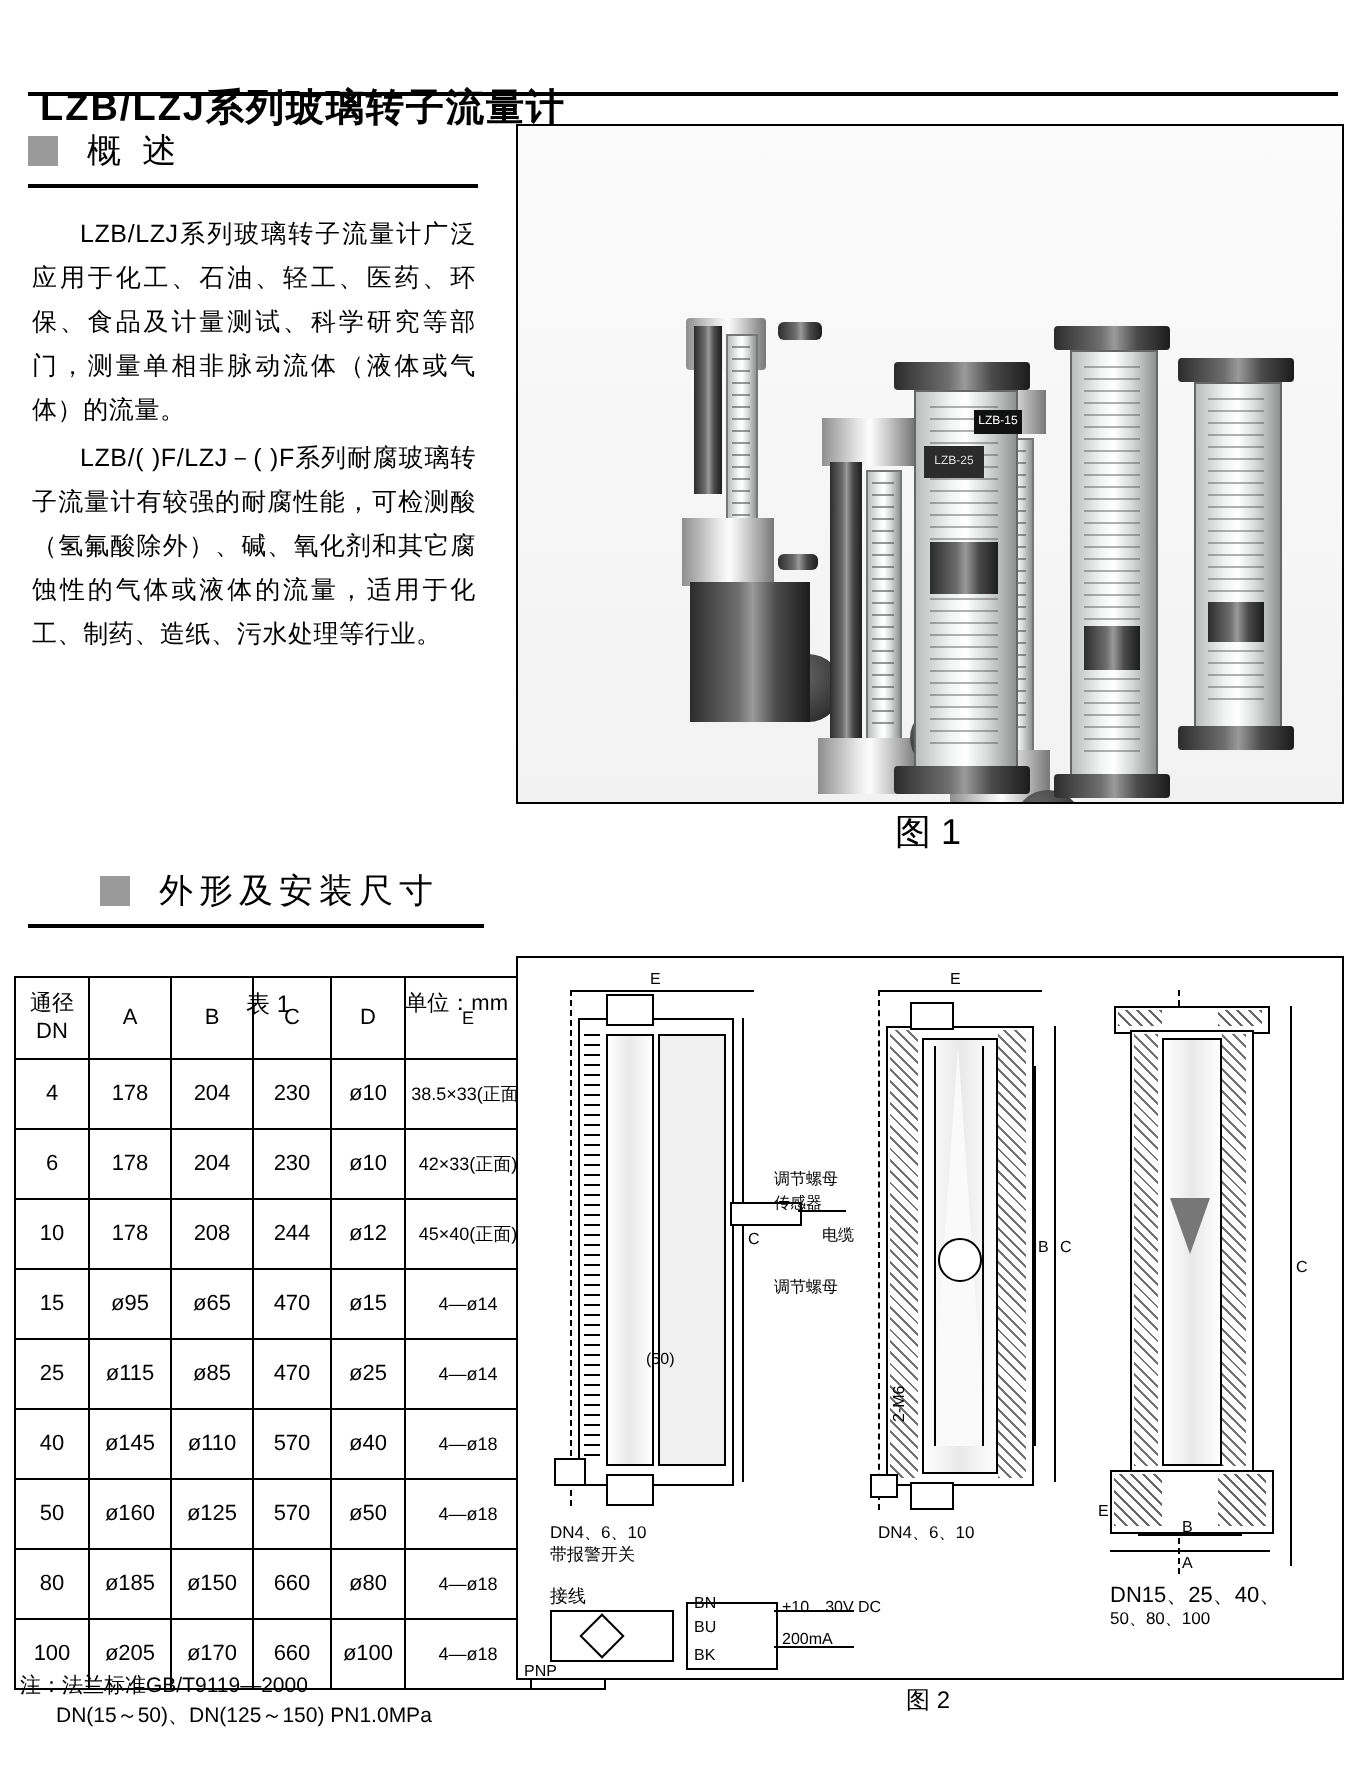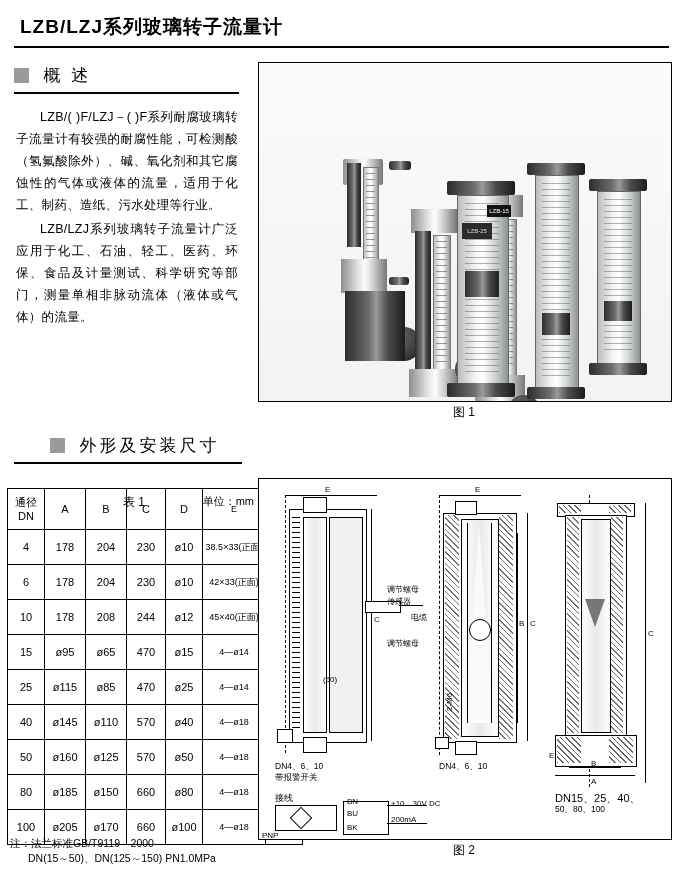--- a/index.html
+++ b/index.html
@@ -13,21 +13,21 @@
   }
   .page{position:relative;width:683px;height:885px;}
 
   
   .title-bar{
     position:absolute;left:14px;top:12px;width:655px;height:34px;
     border-bottom:2px solid #000;
   }
   .title-bar .t{
     font-size:19px;font-weight:bold;letter-spacing:1px;
-    padding-left:6px;line-height:30px;
+    padding-left:6px;line-height:30px;margin-top:28px;
   }
 
   
   .sec{position:absolute;}
   .sec .mark{
     display:inline-block;width:15px;height:15px;background:#9a9a9a;
     vertical-align:middle;margin-right:10px;
   }
   .sec .label{
     display:inline-block;font-size:17px;font-weight:normal;vertical-align:middle;
@@ -50,21 +50,21 @@
   }
   .body-text p{margin:0 0 2px 0;text-indent:24px;}
 
   
   .fig1-box{
     position:absolute;left:258px;top:62px;width:412px;height:338px;
     border:1px solid #000;background:#fff;overflow:hidden;
   }
   .fig1-cap{
     position:absolute;left:258px;top:404px;width:412px;text-align:center;
-    font-size:12px;
+    font-size:18px;
   }
 
   
   .photo{position:absolute;left:0;top:0;width:412px;height:338px;
          background:linear-gradient(180deg,#fbfbfb 0%,#f2f2f2 100%);}
   .mt{position:absolute;background:linear-gradient(90deg,#8e8e8e,#e8e8e8 40%,#fdfdfd 52%,#cfcfcf 70%,#777);}
   .glass{position:absolute;background:linear-gradient(90deg,#b9bdbb,#f2f5f4 35%,#ffffff 50%,#d8dcda 70%,#8f9492);}
   .dk{position:absolute;background:linear-gradient(90deg,#2c2c2c,#6e6e6e 40%,#9a9a9a 52%,#4a4a4a 72%,#1c1c1c);}
   .scale{position:absolute;background:
      repeating-linear-gradient(180deg,#555 0 1px,rgba(0,0,0,0) 1px 6px);}
@@ -118,22 +118,22 @@
     <div class="t">LZB/LZJ系列玻璃转子流量计</div>
   </div>
 
   <div class="sec" id="sec1">
     <span class="mark"></span>
     <span class="label">概    述</span>
     <span class="rule"></span>
   </div>
 
   <div class="body-text">
+    <p>LZB/LZJ系列玻璃转子流量计广泛应用于化工、石油、轻工、医药、环保、食品及计量测试、科学研究等部门，测量单相非脉动流体（液体或气体）的流量。</p>
     <p>LZB/( )F/LZJ－( )F系列耐腐玻璃转子流量计有较强的耐腐性能，可检测酸（氢氟酸除外）、碱、氧化剂和其它腐蚀性的气体或液体的流量，适用于化工、制药、造纸、污水处理等行业。</p>
-    <p>LZB/LZJ系列玻璃转子流量计广泛应用于化工、石油、轻工、医药、环保、食品及计量测试、科学研究等部门，测量单相非脉动流体（液体或气体）的流量。</p>
   </div>
 
   <div class="fig1-box">
     <div class="photo">
 
       <div class="mt" style="left:84px;top:96px;width:40px;height:26px;border-radius:2px;"></div>
       <div class="dk" style="left:88px;top:100px;width:14px;height:84px;"></div>
       <div class="glass" style="left:104px;top:104px;width:14px;height:96px;border:1px solid #777;"></div>
       <div class="scale" style="left:107px;top:110px;width:9px;height:86px;opacity:.6;"></div>
       <div class="mt" style="left:82px;top:196px;width:46px;height:34px;"></div>

